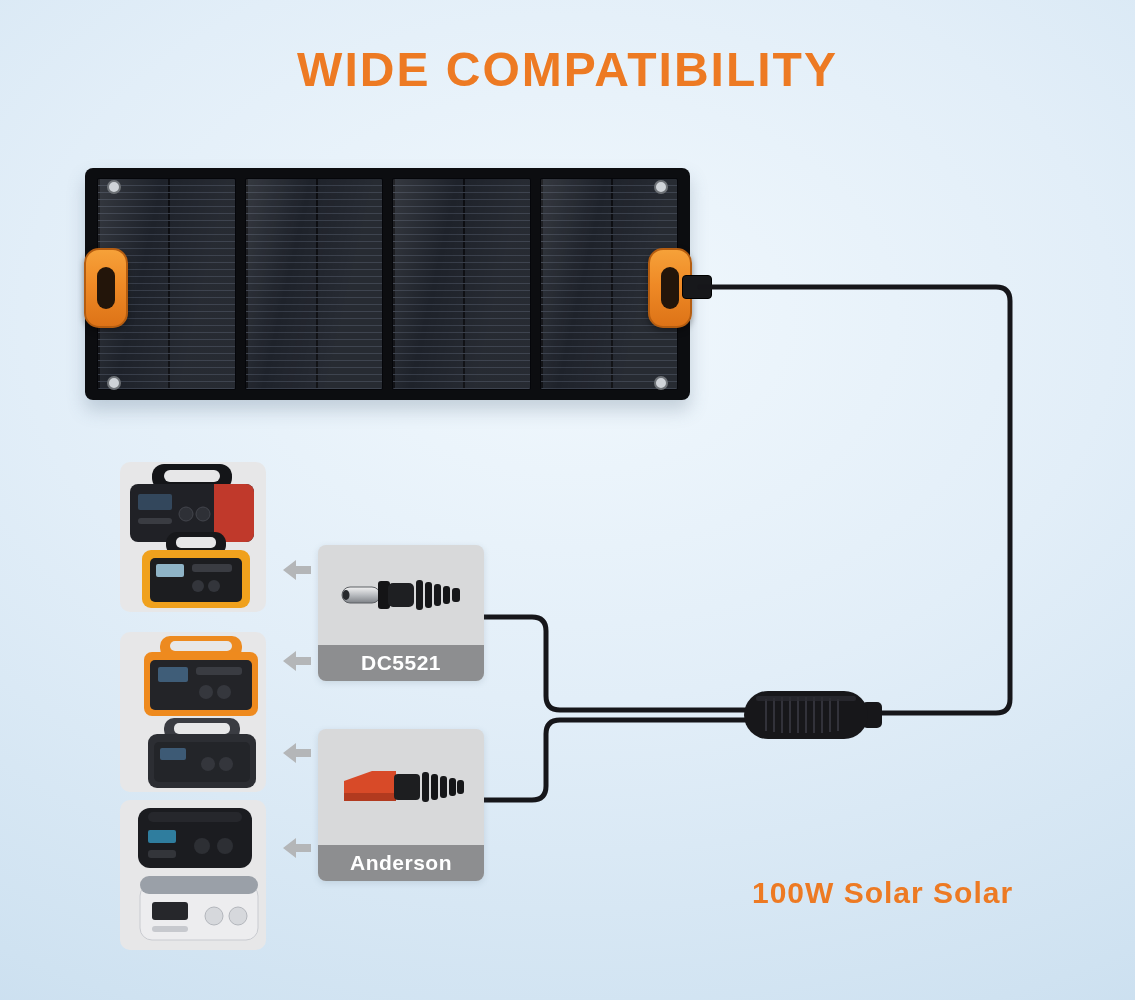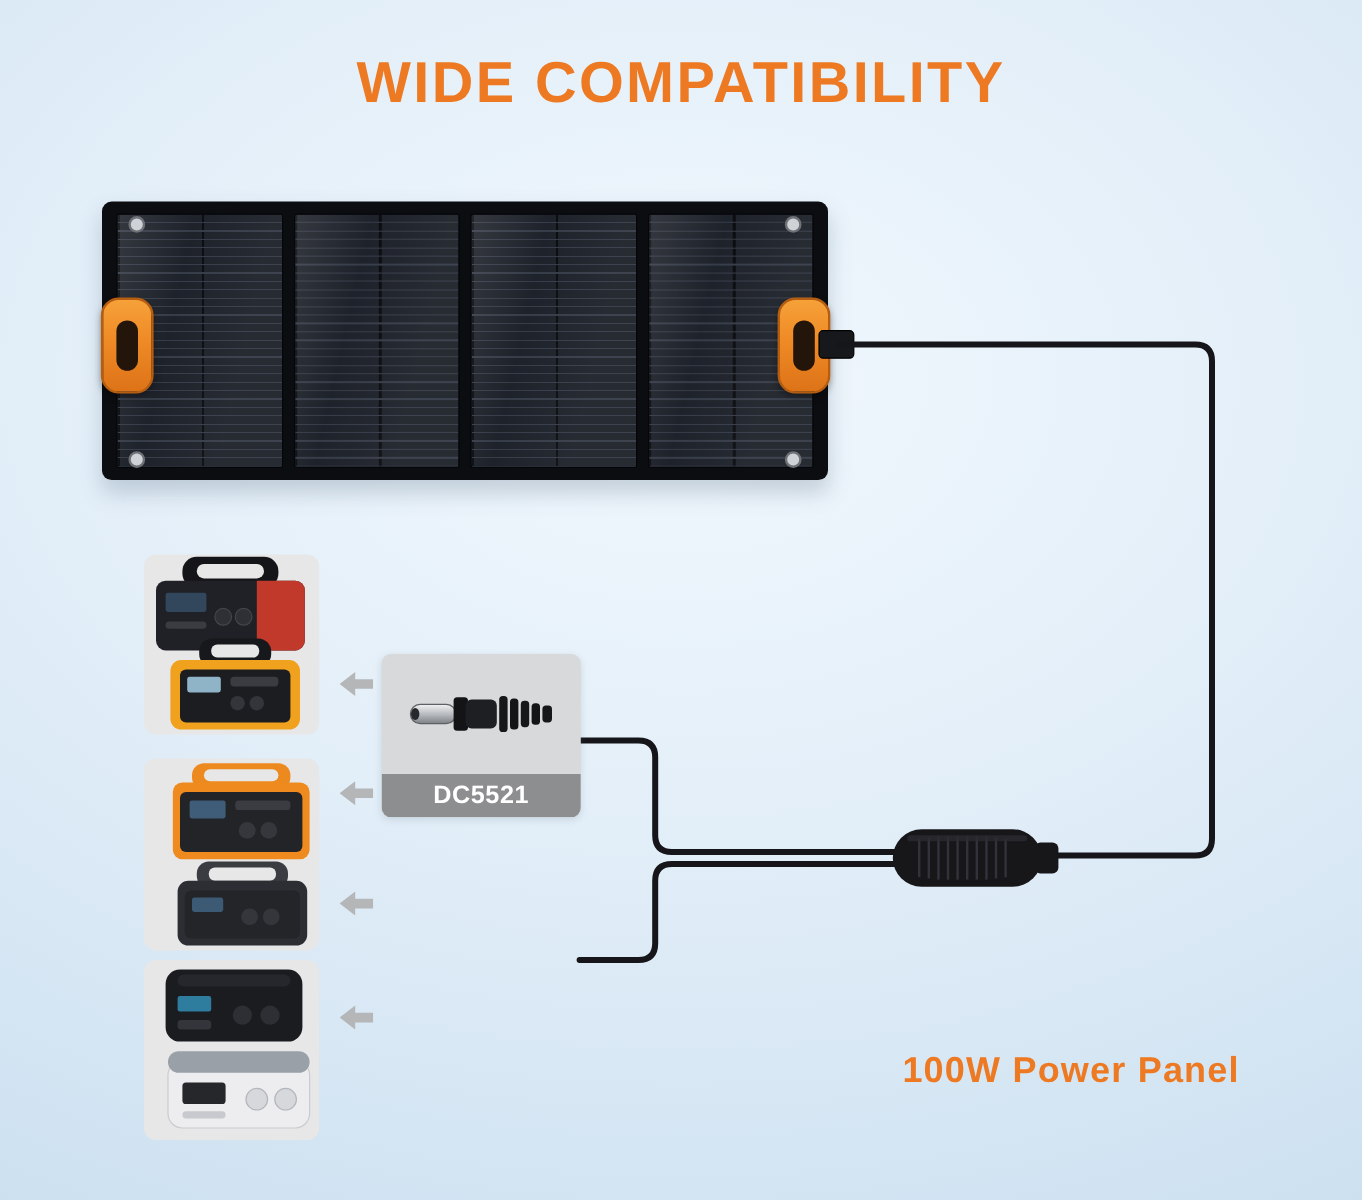--- a/index.html
+++ b/index.html
@@ -237,16 +237,31 @@
         <rect x="80" y="17" width="7" height="30" rx="3" fill="#17181a"></rect>
         <rect x="89" y="19" width="7" height="26" rx="3" fill="#141517"></rect>
         <rect x="98" y="21" width="7" height="22" rx="3" fill="#17181a"></rect>
         <rect x="107" y="23" width="7" height="18" rx="3" fill="#141517"></rect>
         <rect x="116" y="25" width="8" height="14" rx="3" fill="#17181a"></rect>
       </svg>
     </div>
     <div class="box-label">DC5521</div>
   </div>
 
-
-  <div class="abs caption">100W Power  Panel</div>
+  <div class="abs connector-box box-anderson">
+    <div class="connector-art">
+      <svg width="130" height="64" viewBox="0 0 130 64">
+        <path d="M8 26 L36 16 L60 16 L60 46 L8 46 Z" fill="#d84a28"></path>
+        <rect x="8" y="38" width="52" height="8" fill="#b23a1f"></rect>
+        <rect x="58" y="19" width="26" height="26" rx="4" fill="#1d1e20"></rect>
+        <rect x="86" y="17" width="7" height="30" rx="3" fill="#17181a"></rect>
+        <rect x="95" y="19" width="7" height="26" rx="3" fill="#141517"></rect>
+        <rect x="104" y="21" width="7" height="22" rx="3" fill="#17181a"></rect>
+        <rect x="113" y="23" width="7" height="18" rx="3" fill="#141517"></rect>
+        <rect x="121" y="25" width="7" height="14" rx="3" fill="#17181a"></rect>
+      </svg>
+    </div>
+    <div class="box-label">Anderson</div>
+  </div>
+
+  <div class="abs caption">100W Solar  Solar</div>
 
 </div>
 
 </body></html>

